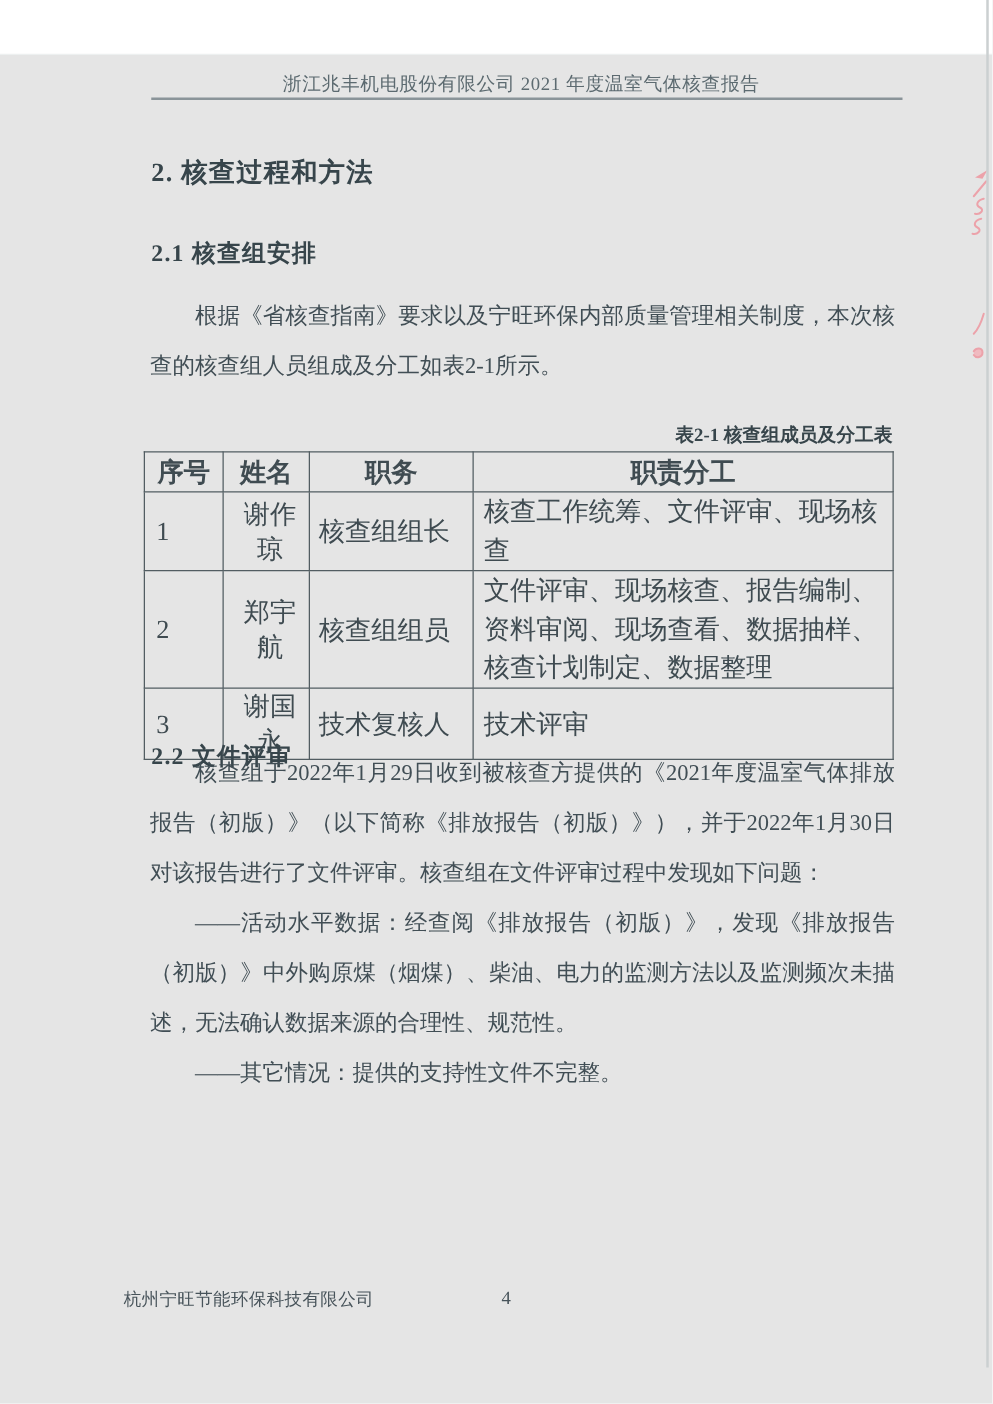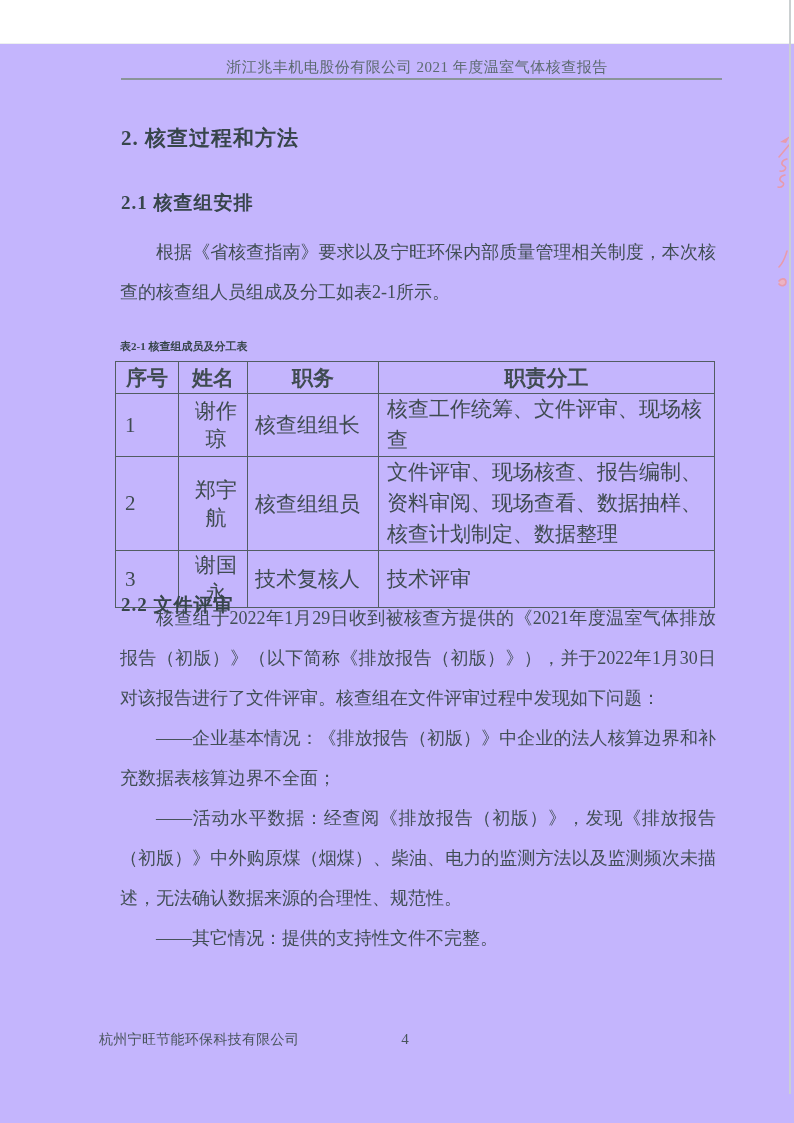--- a/index.html
+++ b/index.html
@@ -1,18 +1,18 @@
 <!DOCTYPE html>
 <html><head>
 <meta charset="utf-8">
 <style>
   html,body { margin:0; padding:0; background:#ffffff; }
   .page {
     position:relative; width:794px; height:1123px;
-    background:#c4b5fd; overflow:hidden;
+    background:#e5e5e5; overflow:hidden;
     font-family:"Liberation Serif","DejaVu Serif",serif;
     color:#3f4c53;
   }
   .scan-top-band {
     position:absolute; left:0; top:0; width:794px; height:43px;
     background:#ffffff; border-bottom:1px solid #edf0f0;
   }
   .scan-edge-line {
     position:absolute; left:789px; top:0; width:2px; height:1094px;
     background:#cbd0d1;
@@ -39,21 +39,21 @@
   .para {
     position:absolute; left:120px; width:596px;
     font-size:18px; line-height:40px; text-align:justify;
     color:#414e55;
   }
   .para p { margin:0; text-indent:2em; }
   .para-21 { top:232px; }
   .para-22 { top:598px; }
   .table-caption {
     position:absolute; left:120px; top:339px; width:594px;
-    text-align:left; font-size:11px; font-weight:bold; color:#37454b;
+    text-align:right; font-size:15px; font-weight:bold; color:#37454b;
   }
   .team-table {
     position:absolute; left:115px; top:361px;
     border-collapse:collapse; table-layout:fixed; width:599px;
     font-size:21px; color:#3f4b51;
   }
   .team-table th, .team-table td {
     border:1.5px solid #525d62; padding:0 6px;
     vertical-align:middle; overflow:hidden;
   }
@@ -136,21 +136,20 @@
         <td class="cell-role">技术复核人</td>
         <td class="cell-duty">技术评审</td>
       </tr>
     </tbody>
   </table>
 
   <div class="h2 h2-22">2.2 文件评审</div>
 
   <div class="para para-22">
     <p>核查组于2022年1月29日收到被核查方提供的《2021年度温室气体排放报告（初版）》（以下简称《排放报告（初版）》），并于2022年1月30日对该报告进行了文件评审。核查组在文件评审过程中发现如下问题：</p>
-    <p>——企业基本情况：《排放报告（初版）》中企业的法人核算边界和补充数据表核算边界不全面；</p>
     <p>——活动水平数据：经查阅《排放报告（初版）》，发现《排放报告（初版）》中外购原煤（烟煤）、柴油、电力的监测方法以及监测频次未描述，无法确认数据来源的合理性、规范性。</p>
     <p>——其它情况：提供的支持性文件不完整。</p>
   </div>
 
   <div class="footer-company">杭州宁旺节能环保科技有限公司</div>
   <div class="footer-page">4</div>
 
   <svg class="margin-mark mark-1" width="22" height="64" viewBox="0 0 22 64">
     <g stroke="#ee97a0" stroke-width="1.6" fill="none" stroke-linecap="round" opacity="0.85">
       <path d="M18,3 L8,9 L14,10 Z" fill="#ee97a0" stroke="none"></path>

